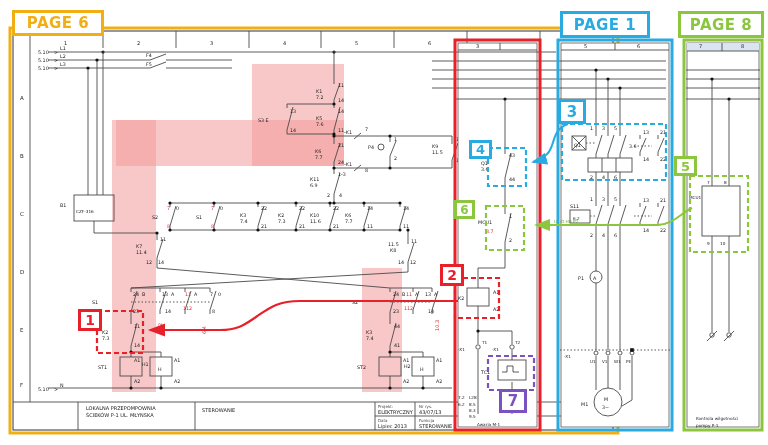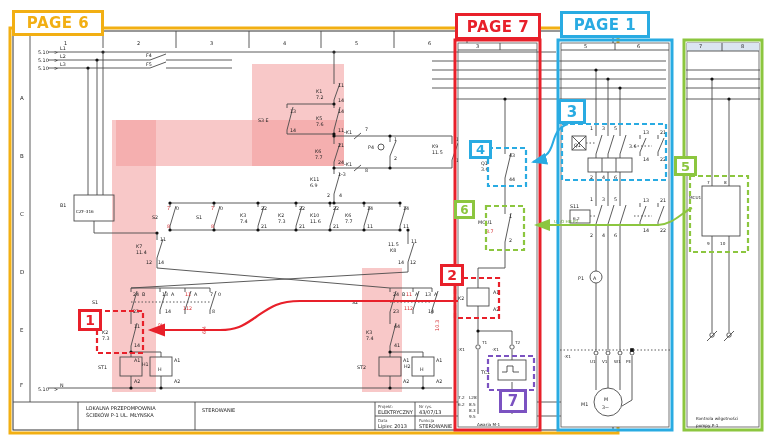--- a/index.html
+++ b/index.html
@@ -602,22 +602,22 @@
         </g>
         <g>
           <path d="M458,301 L300,301 C276,301 268,309 256,317 C244,325 238,330 220,330 L150,330" fill="none" stroke="#E8202A" stroke-width="2.2" marker-end="url(#m-red)"></path>
           <path d="M568,124 C550,130 556,148 546,155 C540,159 537,161 533,162" fill="none" stroke="#29ABE2" stroke-width="2" marker-end="url(#m-blue)"></path>
           <path d="M692,208 C681,213 674,224 658,225 L536,225" fill="none" stroke="#8CC63F" stroke-width="2" marker-end="url(#m-green)"></path>
         </g>
       </g>
   </svg>
 
   <div class="tab t6">PAGE 6</div>
-  <div class="tab t7">PAGE 7</div>
   <div class="tab t3">PAGE 1</div>
+  <div class="tab t8">PAGE 8</div>
 
   <div class="co co-red c1">1</div>
   <div class="co co-red c2">2</div>
   <div class="co co-blue c3">3</div>
   <div class="co co-blue c4">4</div>
   <div class="co co-green c5">5</div>
   <div class="co co-green c6">6</div>
   <div class="co co-purple c7">7</div>
 </div>
 

